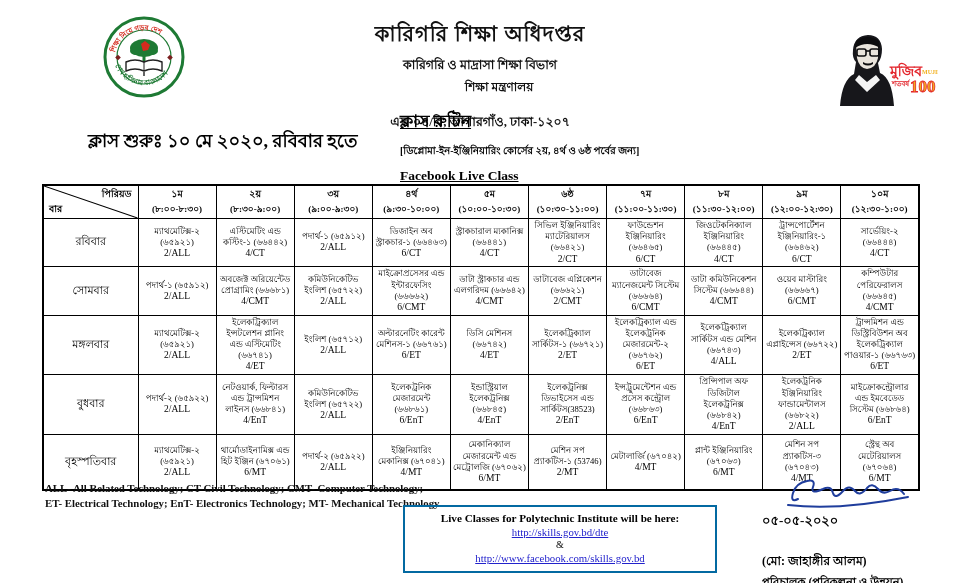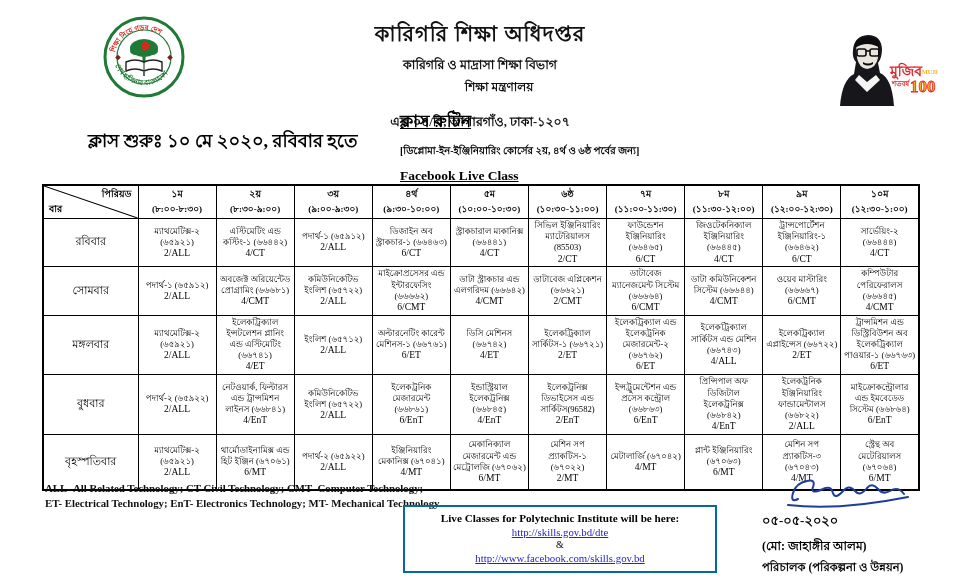--- a/index.html
+++ b/index.html
@@ -45,21 +45,21 @@
 
   
   .legend { position:absolute; left:45px; top:481px; font-size:10.8px; font-weight:700; color:#111; line-height:1.4; }
   .live-box { position:absolute; left:403px; top:505px; width:314px; border:2px solid #0369a1; text-align:center; padding:5px 6px 7px 6px; }
   .live-title { font-size:11.2px; font-weight:700; }
   .live-link { font-size:10.8px; color:#2222cc; text-decoration:underline; display:block; margin-top:2px; cursor:pointer;text-align:center; }
   .live-amp { font-size:10px; margin-top:1px; }
   .sig-block { position:absolute; left:762px; top:477px; width:186px; text-align:left; }
   .sig-svg { display:block; margin:0 auto; }
   .sig-date { font-size:13px; font-weight:700; margin-top:0px; }
-  .sig-name { font-size:12px; font-weight:700; margin-top:5px; }
+  .sig-name { font-size:12px; font-weight:700; margin-top:20px; }
   .sig-role { font-size:11.5px; font-weight:700; margin-top:2px; }
 </style>
 </head>
 <body>
 
 <div class="page">
 
   <svg class="logo-left" viewBox="0 0 86 86">
     <circle cx="43" cy="43" r="39" fill="#ffffff" stroke="#1e7a34" stroke-width="3"></circle>
     <circle cx="43" cy="43" r="27" fill="#ffffff" stroke="#1e7a34" stroke-width="1.2"></circle>
@@ -194,21 +194,21 @@
             </td>
             <td class="subj-cell">
               <div class="subj">ডিজাইন অব স্ট্রাকচার-১ (৬৬৪৬৩)</div>
               <div class="grp">6/CT</div>
             </td>
             <td class="subj-cell">
               <div class="subj">স্ট্রাকচারাল ম্যকানিক্স (৬৬৪৪১)</div>
               <div class="grp">4/CT</div>
             </td>
             <td class="subj-cell">
-              <div class="subj">সিভিল ইঞ্জিনিয়ারিং ম্যাটেরিয়ালস (85503)</div>
+              <div class="subj">সিভিল ইঞ্জিনিয়ারিং ম্যাটেরিয়ালস (৬৬৪২১)</div>
               <div class="grp">2/CT</div>
             </td>
             <td class="subj-cell">
               <div class="subj">ফাউন্ডেশন ইঞ্জিনিয়ারিং (৬৬৪৬৫)</div>
               <div class="grp">6/CT</div>
             </td>
             <td class="subj-cell">
               <div class="subj">জিওটেকনিক্যাল ইঞ্জিনিয়ারিং (৬৬৪৪৫)</div>
               <div class="grp">4/CT</div>
             </td>
@@ -323,21 +323,21 @@
             </td>
             <td class="subj-cell">
               <div class="subj">ইলেকট্রনিক মেজারমেন্ট (৬৬৮৬১)</div>
               <div class="grp">6/EnT</div>
             </td>
             <td class="subj-cell">
               <div class="subj">ইন্ডাস্ট্রিয়াল ইলেকট্রনিক্স (৬৬৮৪৫)</div>
               <div class="grp">4/EnT</div>
             </td>
             <td class="subj-cell">
-              <div class="subj">ইলেকট্রনিক্স ডিভাইসেস এন্ড সার্কিটস(96582)</div>
+              <div class="subj">ইলেকট্রনিক্স ডিভাইসেস এন্ড সার্কিটস(38523)</div>
               <div class="grp">2/EnT</div>
             </td>
             <td class="subj-cell">
               <div class="subj">ইন্সট্রুমেন্টেশন এন্ড প্রসেস কন্ট্রোল (৬৬৮৬৩)</div>
               <div class="grp">6/EnT</div>
             </td>
             <td class="subj-cell">
               <div class="subj">প্রিন্সিপাল অফ ডিজিটাল ইলেকট্রনিক্স (৬৬৮৪২)</div>
               <div class="grp">4/EnT</div>
             </td>
@@ -366,21 +366,21 @@
             </td>
             <td class="subj-cell">
               <div class="subj">ইঞ্জিনিয়ারিং মেকানিক্স (৬৭০৪১)</div>
               <div class="grp">4/MT</div>
             </td>
             <td class="subj-cell">
               <div class="subj">মেকানিক্যাল মেজারমেন্ট এন্ড মেট্রোলজি (৬৭০৬২)</div>
               <div class="grp">6/MT</div>
             </td>
             <td class="subj-cell">
-              <div class="subj">মেশিন সপ প্র্যাকটিস-১ (৬৭০২২)</div>
+              <div class="subj">মেশিন সপ প্র্যাকটিস-১ (53746)</div>
               <div class="grp">2/MT</div>
             </td>
             <td class="subj-cell">
               <div class="subj">মেটালার্জি (৬৭০৪২)</div>
               <div class="grp">4/MT</div>
             </td>
             <td class="subj-cell">
               <div class="subj">প্লান্ট ইঞ্জিনিয়ারিং (৬৭০৬৩)</div>
               <div class="grp">6/MT</div>
             </td>

